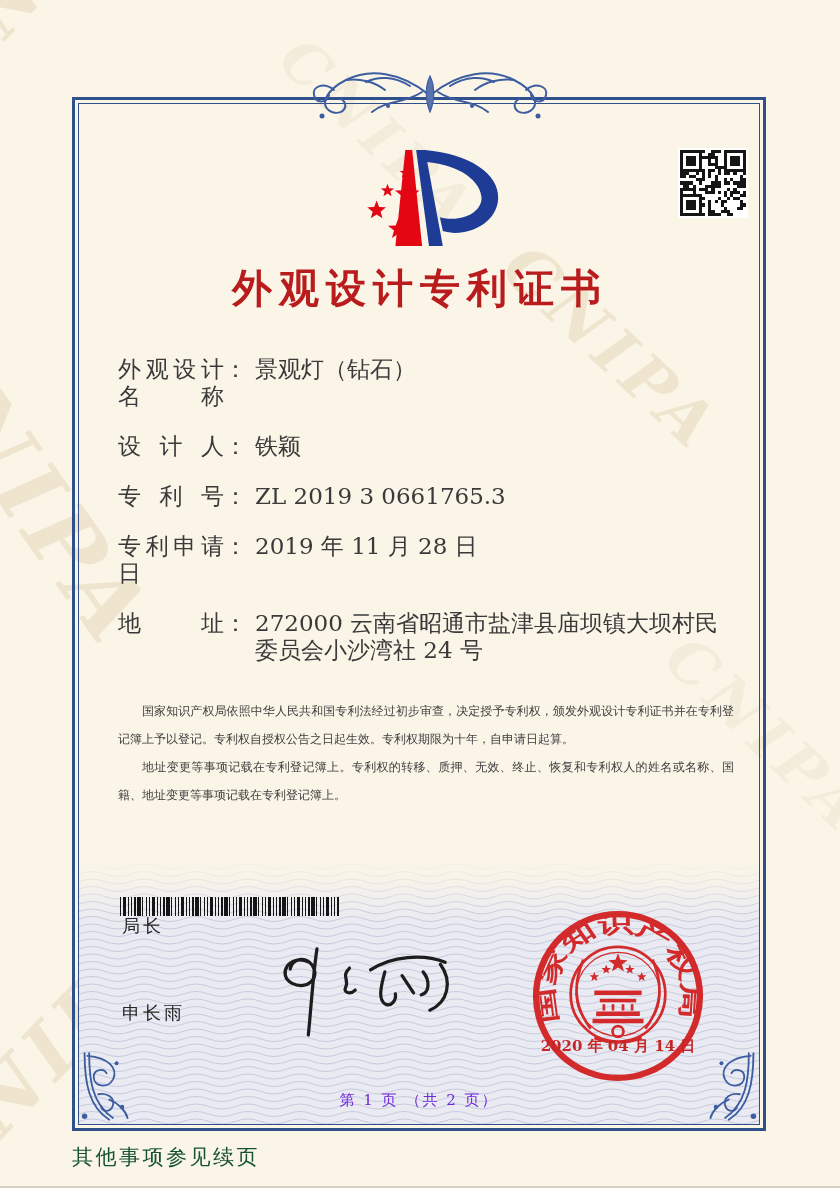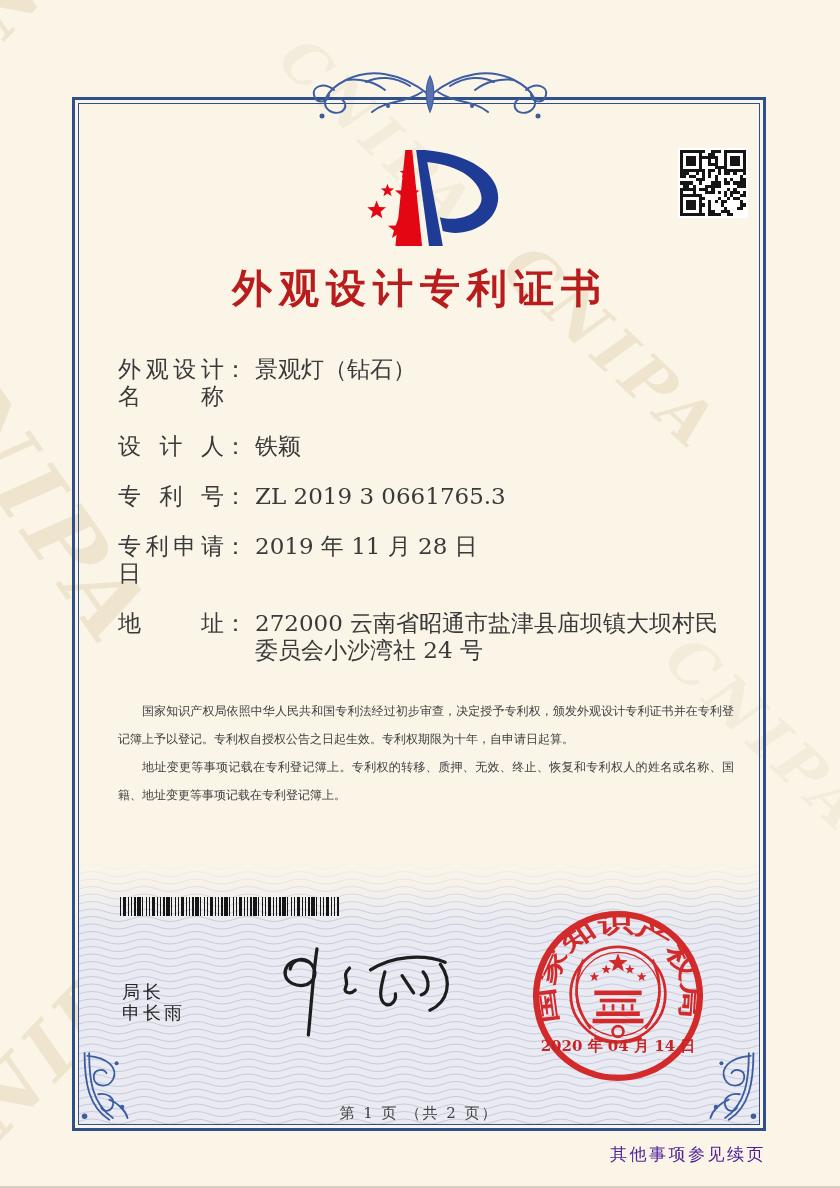--- a/index.html
+++ b/index.html
@@ -59,28 +59,28 @@
   
   .barcode { position:absolute; left:120px; top:897px; width:220px; height:19px;
     background:repeating-linear-gradient(90deg,
       #151515 0 1.5px, transparent 1.5px 3px,
       #151515 3px 6.5px, transparent 6.5px 8px,
       #151515 8px 9px,  transparent 9px 11.5px,
       #151515 11.5px 12.5px, transparent 12.5px 14.5px); }
   .officer-title, .officer-name { position:absolute; left:122px;
     font-family:"DejaVu Sans","Liberation Sans",sans-serif;
     font-size:18px; letter-spacing:3px; color:#262626; }
-  .officer-title { top:980px; }
+  .officer-title { top:914px; }
   .officer-name  { top:1001px; }
   .sig { position:absolute; left:250px; top:941px; width:220px; height:100px; }
   .seal { position:absolute; left:527px; top:905px; width:182px; height:182px; opacity:.93; }
   .pagenum { position:absolute; left:72px; width:694px; top:1091px; text-align:center;
-    font-size:15px; letter-spacing:2px; color:#404040;margin-top:13px; }
-  .cont { position:absolute; left:72px; width:694px; top:1143px; text-align:right;
-    font-size:17px; letter-spacing:2.5px; color:#4c1d95; }
+    font-size:15px; letter-spacing:2px; color:#6d28d9; }
+  .cont { position:absolute; left:72px; width:694px; top:1143px; text-align:left;
+    font-size:21px; letter-spacing:2.5px; color:#14532d; }
 </style>
 </head>
 <body>
 
 <div class="page">
 
   <div class="wm" style="left:-95px;top:-70px;font-size:66px;transform:rotate(-46deg);">CNIPA</div>
   <div class="wm" style="left:255px;top:100px;font-size:58px;transform:rotate(44deg);opacity:.55;">CNIPA</div>
   <div class="wm" style="left:478px;top:310px;font-size:64px;transform:rotate(43deg);">CNIPA</div>
   <div class="wm" style="left:-160px;top:430px;font-size:92px;transform:rotate(55deg);">CNIPA</div>

